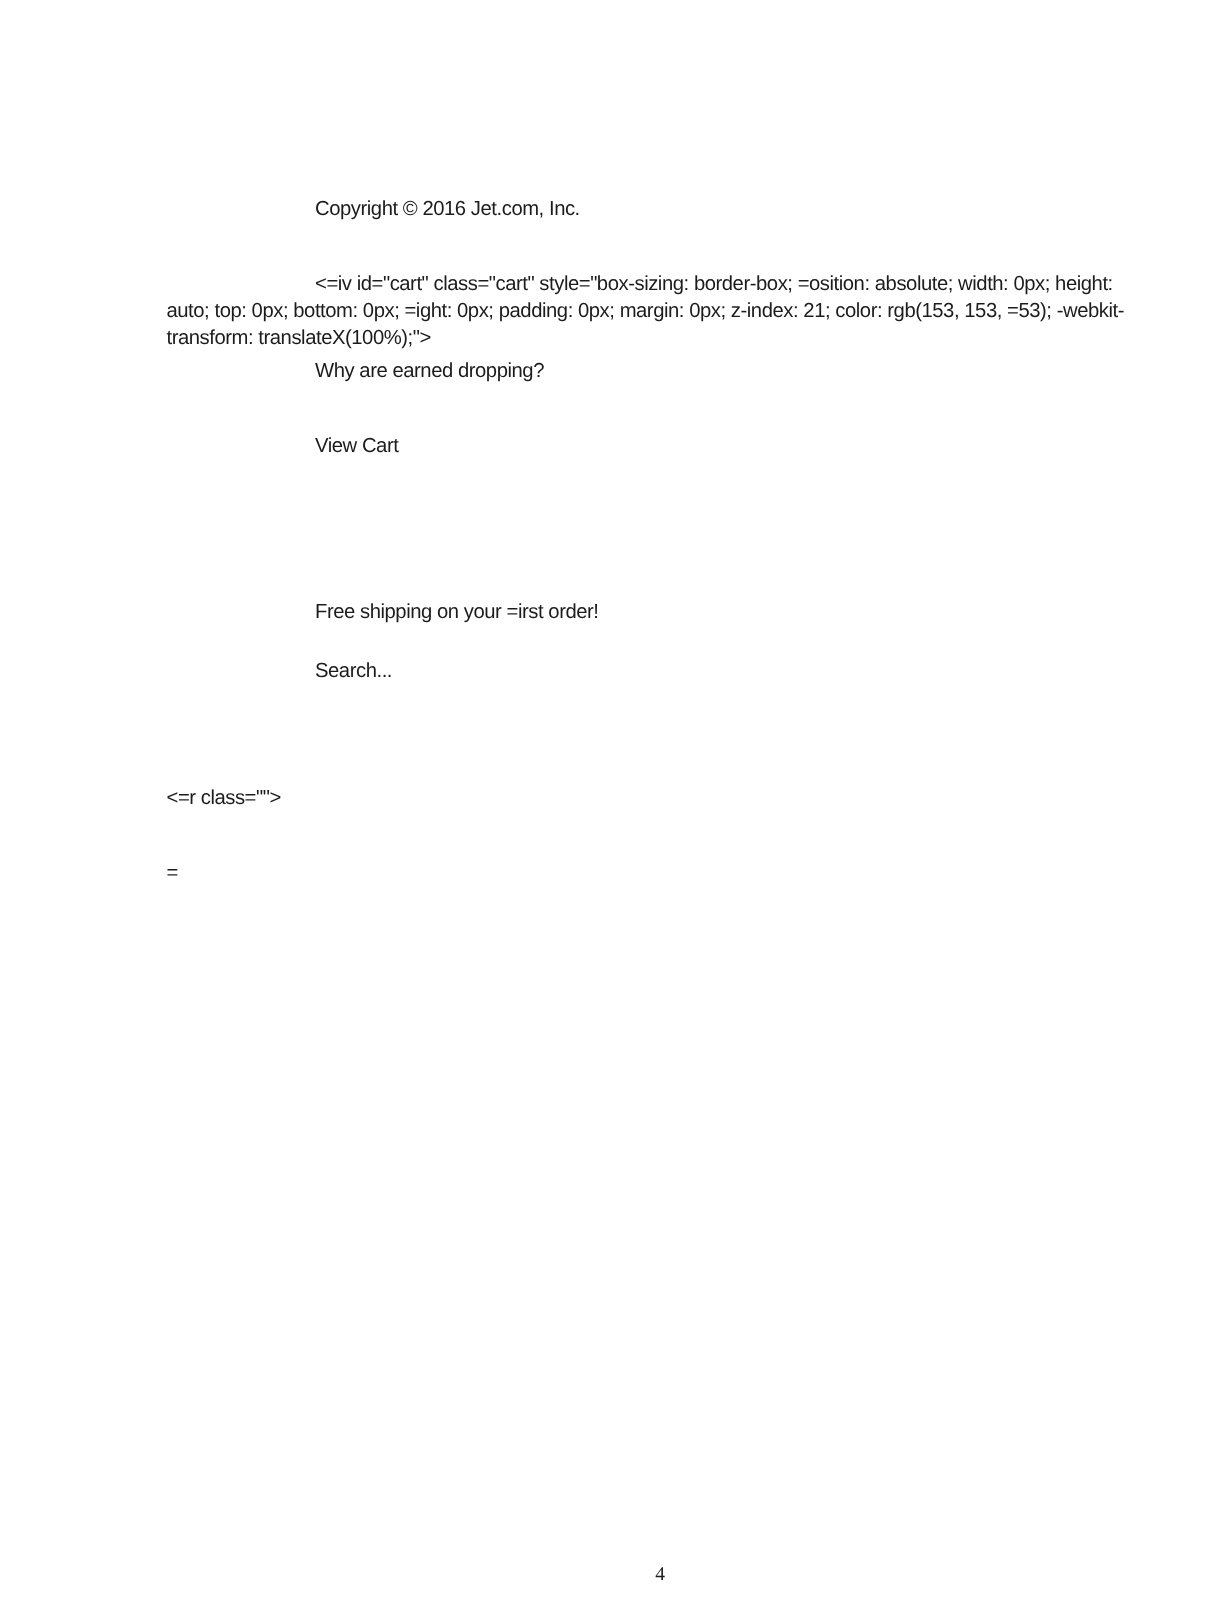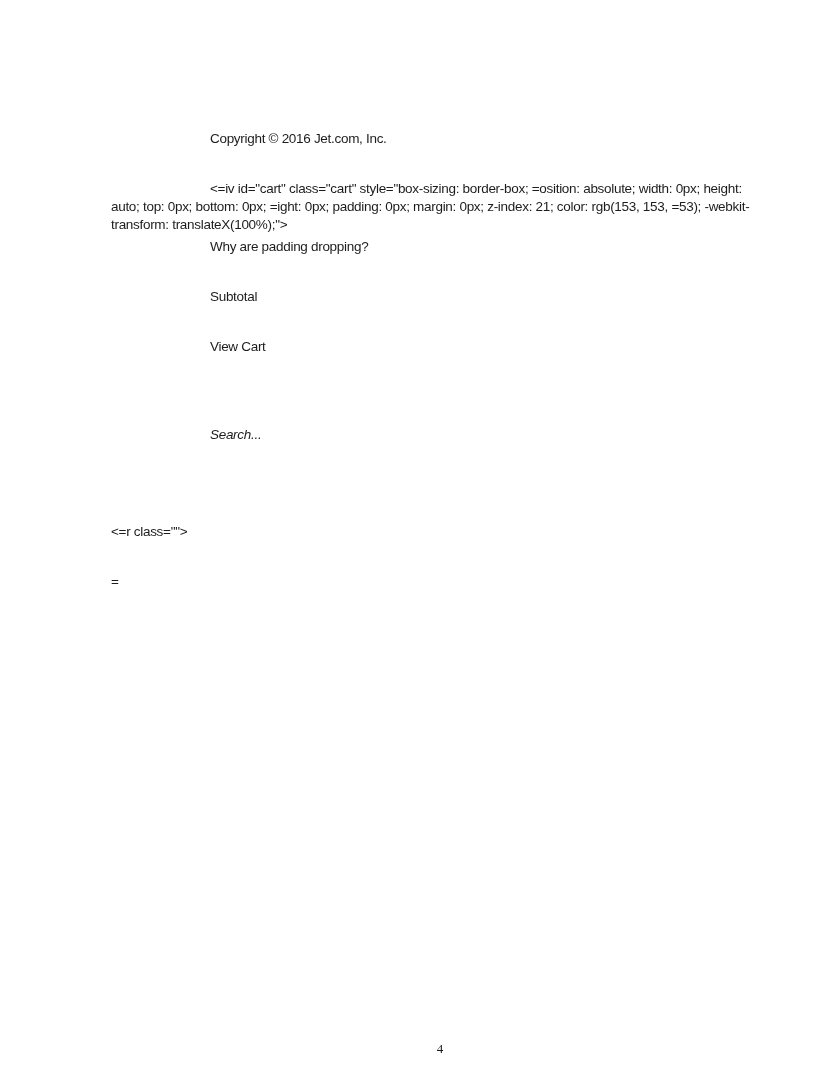--- a/index.html
+++ b/index.html
@@ -25,21 +25,21 @@
   }
   .block {
     position: absolute;
     left: 47px;
     right: 47px;
   }
   .indent { text-indent: 99px; }
   .block-top      { top: 66px;  }
   .block-cart     { top: 174px; }
   .block-freeship { top: 335px; }
-  .block-search   { top: 362px; font-style: italic; }
+  .block-search   { top: 374px; }
   .block-code     { top: 459px; }
   .page-number {
     position: absolute;
     top: 993px;
     left: 0;
     width: 816px;
     text-align: center;
     font-family: "Liberation Serif", serif;
     font-size: 13px;
     line-height: 15px;
@@ -59,25 +59,27 @@
 <body>
 
 <div class="page">
 
   <div class="block block-top doc-text">
     <p class="indent">Copyright © 2016 Jet.com, Inc.</p>
     <p class="indent">&lt;=iv id="cart" class="cart" style="box-sizing: border-box; =osition: absolute; width: 0px; height: auto; top: 0px; bottom: 0px; =ight: 0px; padding: 0px; margin: 0px; z-index: 21; color: rgb(153, 153, =53); -webkit-transform: translateX(100%);"&gt;</p>
   </div>
 
   <div class="block block-cart doc-text">
-    <p class="indent">Why are padding dropping?</p>
-    <p class="indent">Subtotal</p>
+    <p class="indent">Why are earned dropping?</p>
     <p class="indent">View Cart</p>
   </div>
 
+  <div class="block block-freeship doc-text">
+    <p class="indent">Free shipping on your =irst order!</p>
+  </div>
 
   <div class="block block-search doc-text">
     <p class="indent">Search...</p>
   </div>
 
   <div class="block block-code doc-text">
     <p>&lt;=r class=""&gt;</p>
     <p>=</p>
   </div>
 

